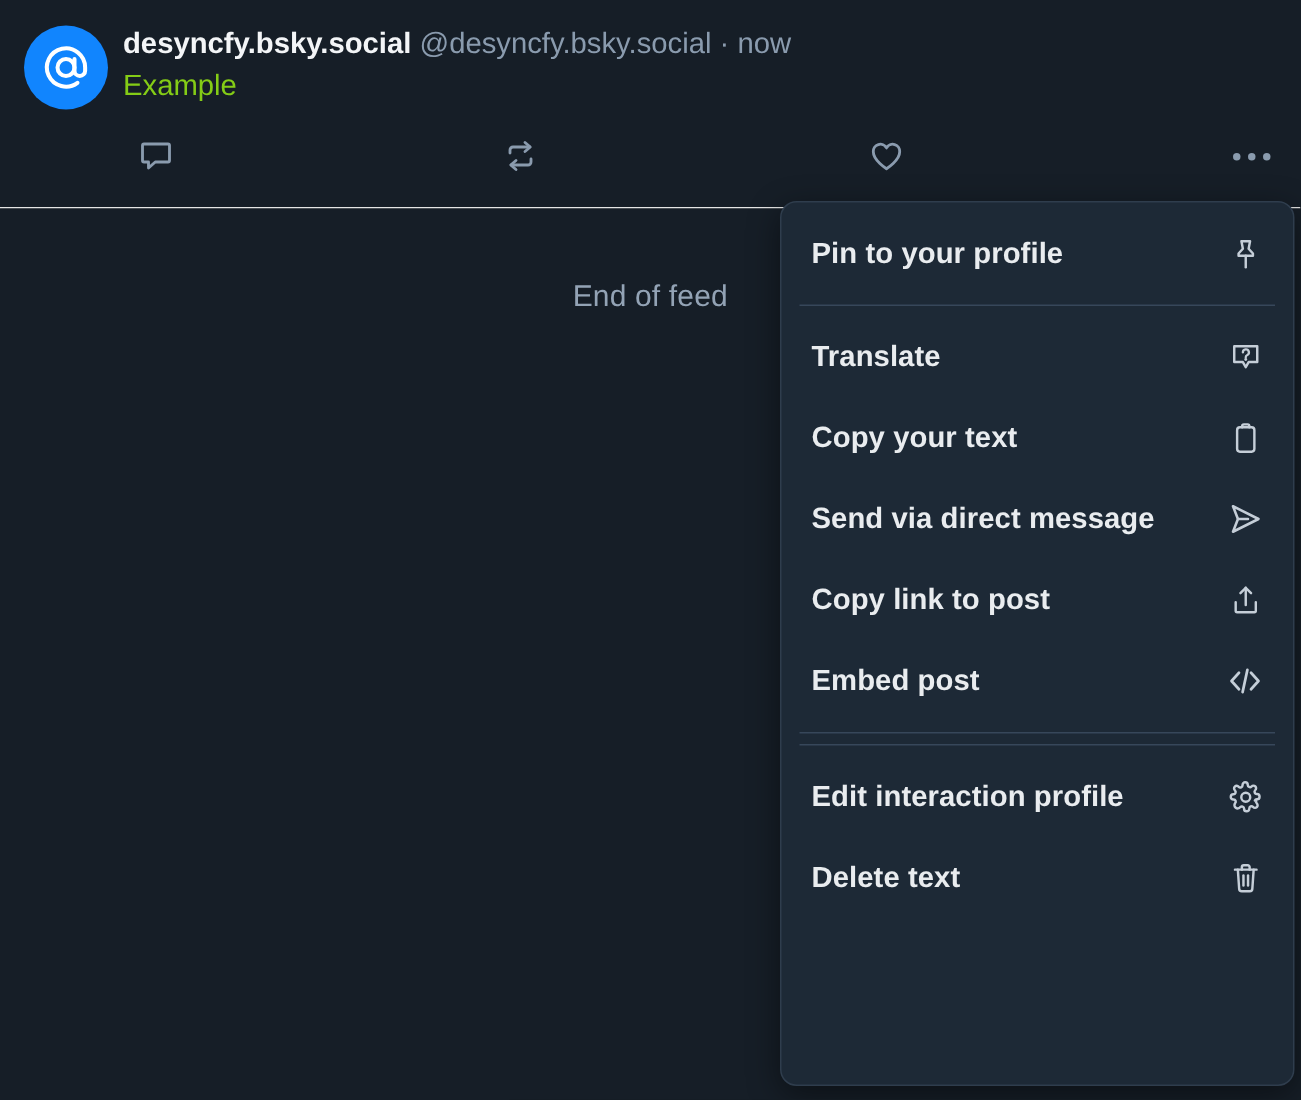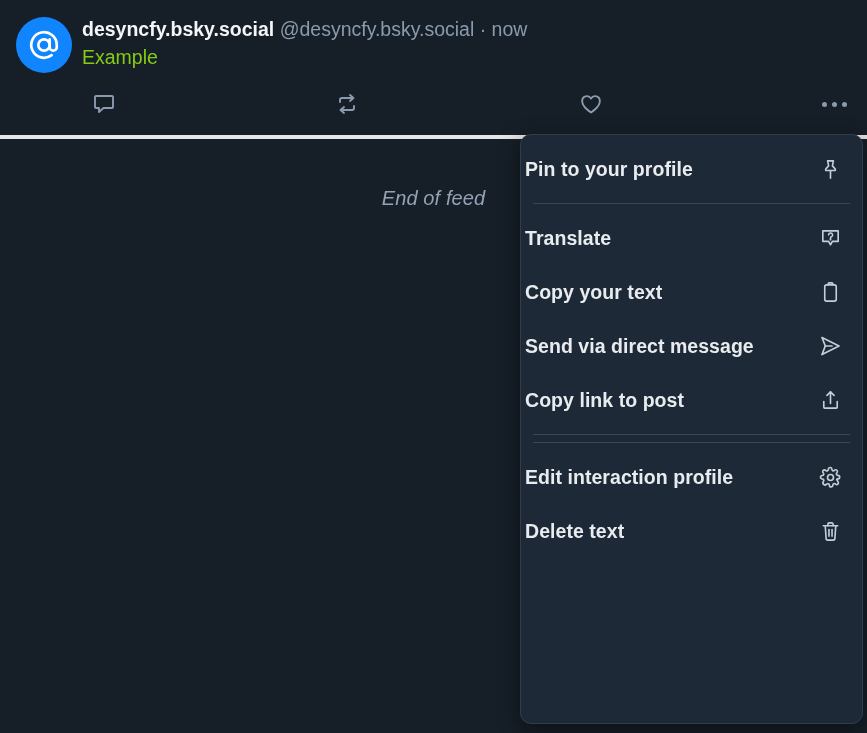--- a/index.html
+++ b/index.html
@@ -16,21 +16,21 @@
     color: #f1f3f5;
     position: relative;
     -webkit-font-smoothing: antialiased;
   }
 
   
   .post {
     position: relative;
     padding: 14px 16px 0 16px;
     height: 139px;
-    border-bottom: 4px solid #e5e5e5;
+    border-bottom: 1px solid #e5e5e5;
   }
 
   .post-row {
     display: flex;
     align-items: flex-start;
   }
 
   .avatar {
     width: 56px;
     height: 56px;
@@ -119,21 +119,20 @@
   }
 
   
   .feed {
     position: absolute;
     left: 0;
     top: 139px;
     width: 867px;
     height: 594px;
     background: #161e27;
-    font-style: italic;
   }
 
   .end-of-feed {
     position: absolute;
     top: 48px;
     left: 0;
     width: 867px;
     text-align: center;
     font-size: 20px;
     color: #93a3b5;
@@ -151,21 +150,21 @@
     border: 1px solid #2f3d4d;
     border-radius: 11px;
     box-shadow: 0 6px 22px rgba(0,0,0,0.45);
     overflow: hidden;
   }
 
   .menu-item {
     height: 54px;
     display: flex;
     align-items: center;
-    padding: 0 19px 0 4px;
+    padding: 0 19px 0 20px;
     cursor: pointer;
     color: #e7eaee;
     justify-content: flex-end;
   }
 
   .menu-item-label {
     font-size: 19.5px;
     font-weight: bold;
     flex: 1 1 auto;
     color: #e9ecef;
@@ -311,20 +310,30 @@
       <span class="menu-item-label">Copy link to post</span>
       <span class="menu-item-icon">
         <svg width="23" height="23" viewBox="0 0 24 24" fill="none" stroke="currentColor" stroke-width="1.7" stroke-linecap="round" stroke-linejoin="round">
           <path d="M5 13v6a1 1 0 0 0 1 1h12a1 1 0 0 0 1-1v-6"></path>
           <line x1="12" y1="3" x2="12" y2="15"></line>
           <polyline points="8.3 6.7 12 3 15.7 6.7"></polyline>
         </svg>
       </span>
     </div>
 
+    <div class="menu-item">
+      <span class="menu-item-label">Embed post</span>
+      <span class="menu-item-icon">
+        <svg width="24" height="24" viewBox="0 0 24 24" fill="none" stroke="currentColor" stroke-width="1.8" stroke-linecap="round" stroke-linejoin="round">
+          <polyline points="8 6.5 3 12 8 17.5"></polyline>
+          <polyline points="16 6.5 21 12 16 17.5"></polyline>
+          <line x1="13.6" y1="4.6" x2="10.4" y2="19.4"></line>
+        </svg>
+      </span>
+    </div>
   </div>
 
   <div class="menu-sep"></div>
 
 
   <div class="menu-sep"></div>
 
   <div>
     <div class="menu-item">
       <span class="menu-item-label">Edit interaction profile</span>

